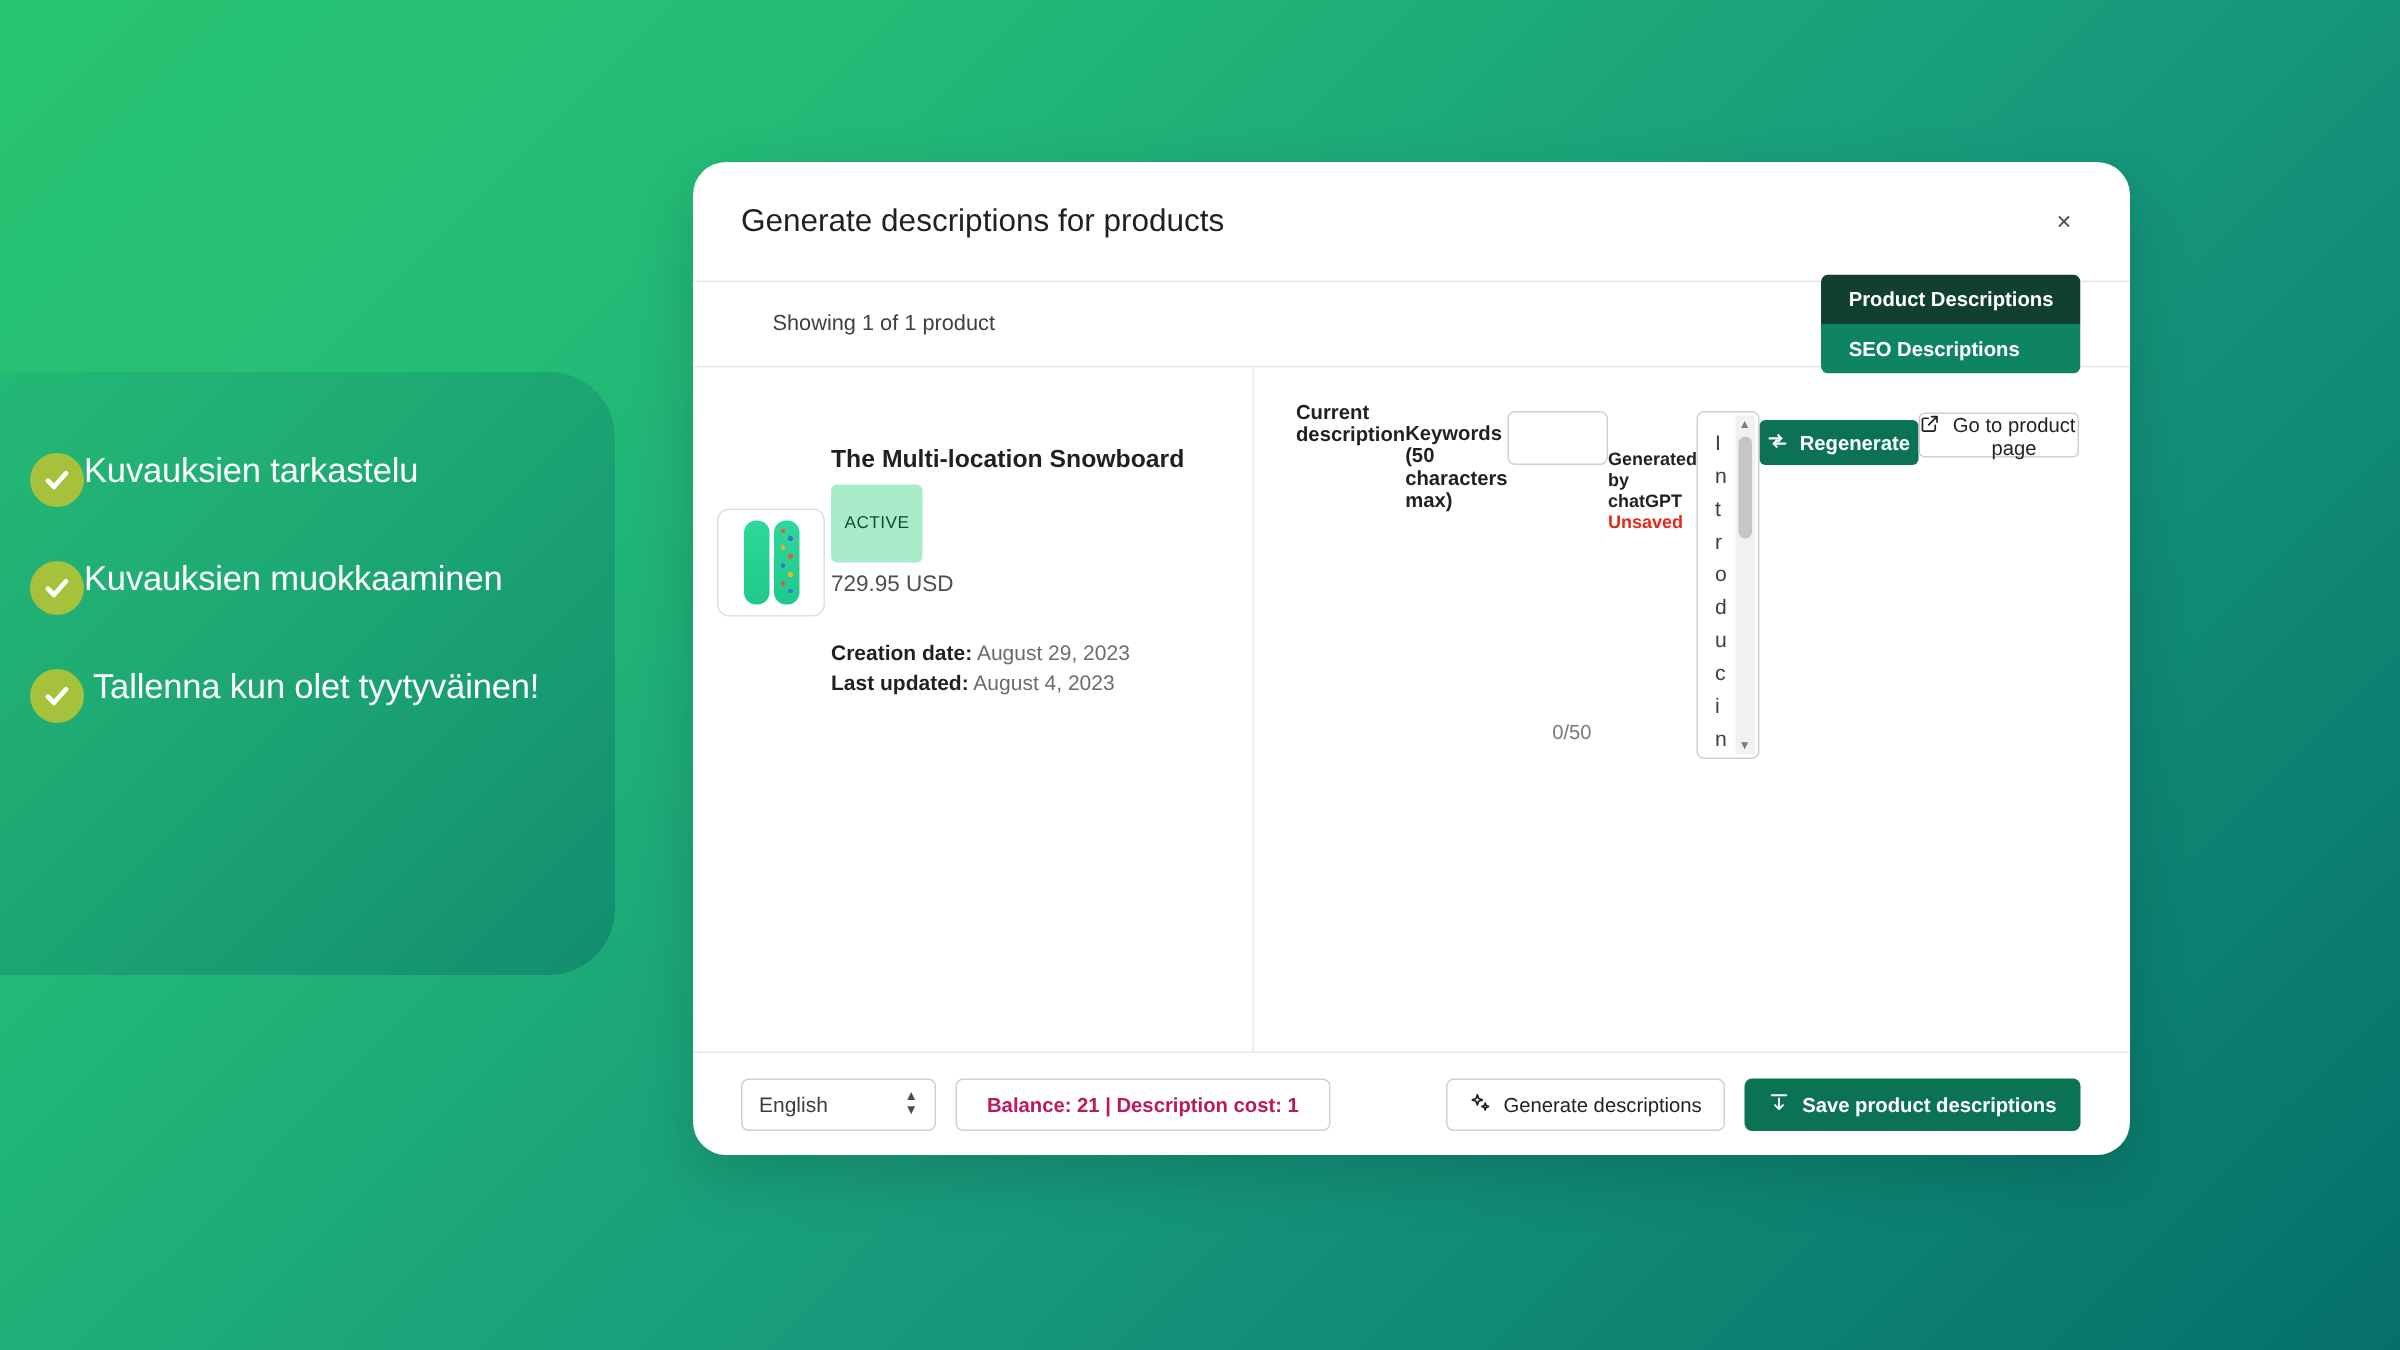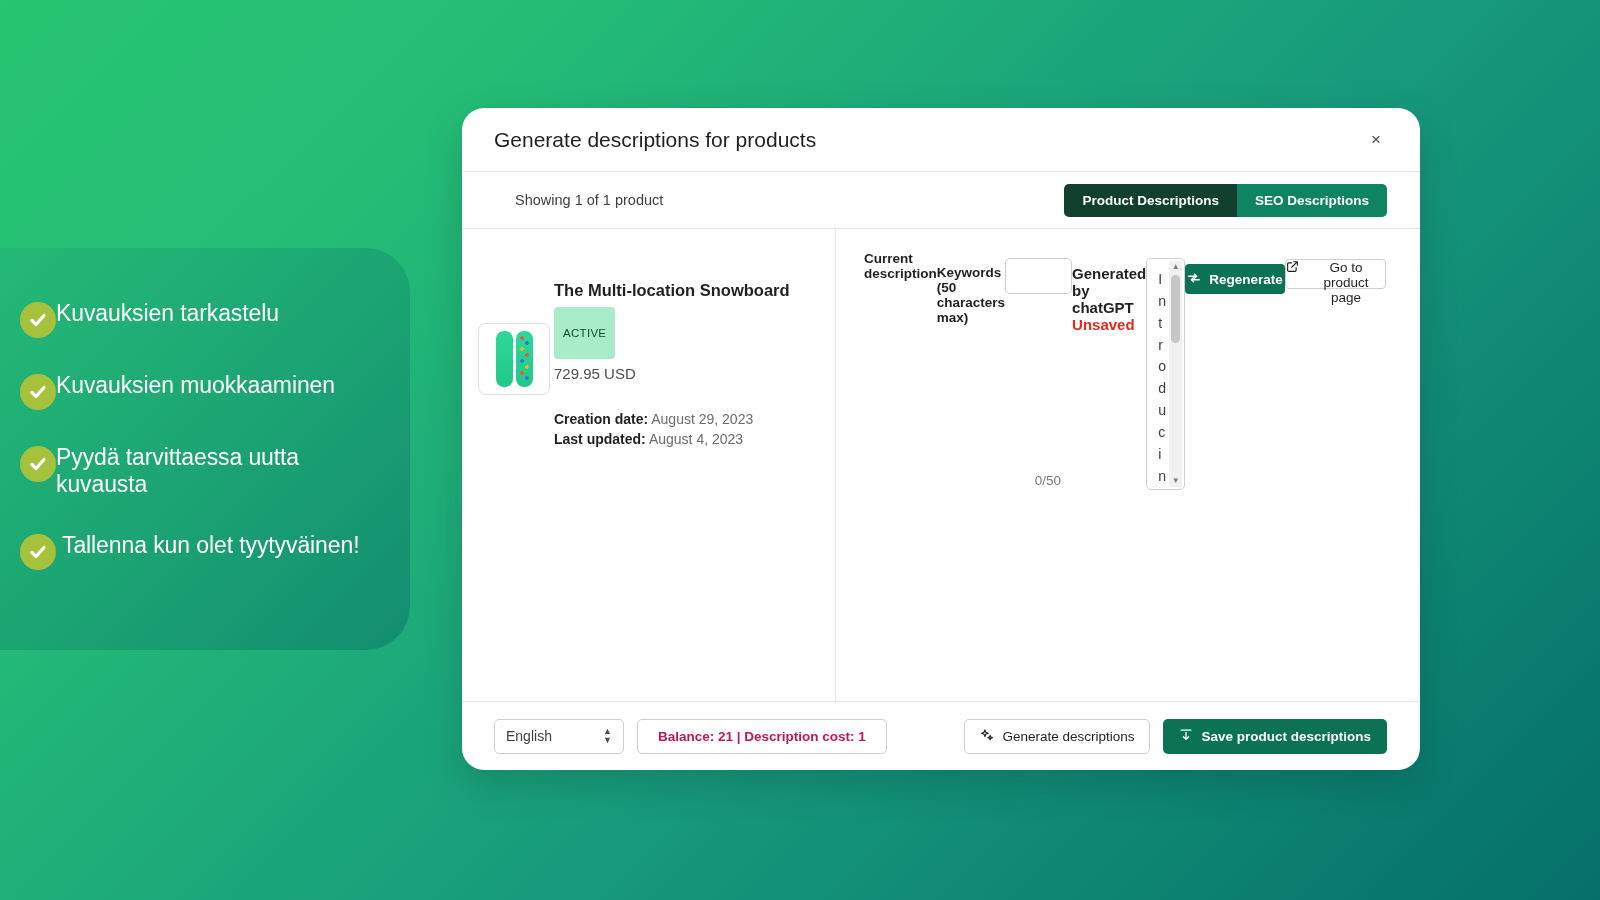--- a/index.html
+++ b/index.html
@@ -49,21 +49,21 @@
     left: 462px; top: 108px;
     width: 958px; height: 662px;
     background: #ffffff;
     border-radius: 22px;
     box-shadow: 0 14px 40px rgba(0,0,0,0.16);
     overflow: hidden;
     display: flex; flex-direction: column;
   }
 
   .modal-header {
-    height: 64px;
+    height: 80px;
     display: flex; align-items: center;
     padding: 0 30px 0 32px;
     border-bottom: 1px solid #e7e7e7;
     flex: 0 0 auto;
   }
   .modal-title {
     font-size: 21px; color: #1f2021; font-weight: 400;
     flex: 1 1 auto;
   }
   .close-btn {
@@ -74,21 +74,21 @@
   }
 
   .modal-subbar {
     height: 57px;
     display: flex; align-items: center;
     padding: 0 33px 0 32px;
     border-bottom: 1px solid #e7e7e7;
     flex: 0 0 auto;
   }
   .showing-text { font-size: 14.5px; color: #3d3f41; flex: 1 1 auto; margin-left: 21px; }
-  .tab-group { display: flex; border-radius: 5px; overflow: hidden; }
+  .tab-group { display: flex; border-radius: 5px; overflow: hidden; flex-direction: column; }
   .tab {
     border: none; cursor: pointer;
     font-size: 13.5px; font-weight: bold; color: #ffffff;
     padding: 0 18px; height: 33px;
     display: flex; align-items: center;
   }
   .tab.active { background: #11402f; }
   .tab.inactive { background: #0f8463; }
 
   
@@ -158,21 +158,21 @@
     border: 1px solid #cfcfcf; border-radius: 5px;
     padding: 0 54px 0 11px;
     font-family: "Liberation Sans", sans-serif;
     font-size: 14px; color: #1f2021;
     background: #fff;
   }
   .kw-count {
     position: absolute; right: 11px; top: 50%; transform: translateY(-50%);
     font-size: 13.5px; color: #77797b; pointer-events: none;
   }
-  .gen-label { margin-top: 14px; font-size: 15px; font-weight: bold; color: #1f2021; }
+  .gen-label { margin-top: 32px; font-size: 12px; font-weight: bold; color: #1f2021; }
   .unsaved { color: #e02a1b; }
 
   .desc-wrap { position: relative; margin-top: 7px; }
   .desc-area {
     width: 100%; height: 232px;
     border: 1px solid #cfcfcf; border-radius: 5px;
     padding: 10px 26px 10px 11px;
     font-family: "Liberation Sans", sans-serif;
     font-size: 14.1px; line-height: 1.55; color: #3c3e40;
     resize: none; background: #fff;
@@ -272,28 +272,20 @@
 
   <div class="feature-row">
     <span class="check-badge">
       <svg width="20" height="20" viewBox="0 0 20 20">
           <path d="M4 10.5 L8 14.5 L16 5.5" stroke="#ffffff" stroke-width="3.2" fill="none" stroke-linecap="round" stroke-linejoin="round"></path>
         </svg>
     </span>
     <span class="feature-text">Kuvauksien muokkaaminen</span>
   </div>
 
-  <div class="feature-row">
-    <span class="check-badge">
-      <svg width="20" height="20" viewBox="0 0 20 20">
-          <path d="M4 10.5 L8 14.5 L16 5.5" stroke="#ffffff" stroke-width="3.2" fill="none" stroke-linecap="round" stroke-linejoin="round"></path>
-        </svg>
-    </span>
-    <span class="feature-text">Pyydä tarvittaessa uutta kuvausta</span>
-  </div>
 
   <div class="feature-row indented">
     <span class="check-badge">
       <svg width="20" height="20" viewBox="0 0 20 20">
           <path d="M4 10.5 L8 14.5 L16 5.5" stroke="#ffffff" stroke-width="3.2" fill="none" stroke-linecap="round" stroke-linejoin="round"></path>
         </svg>
     </span>
     <span class="feature-text">Tallenna kun olet tyytyväinen!</span>
   </div>
 

